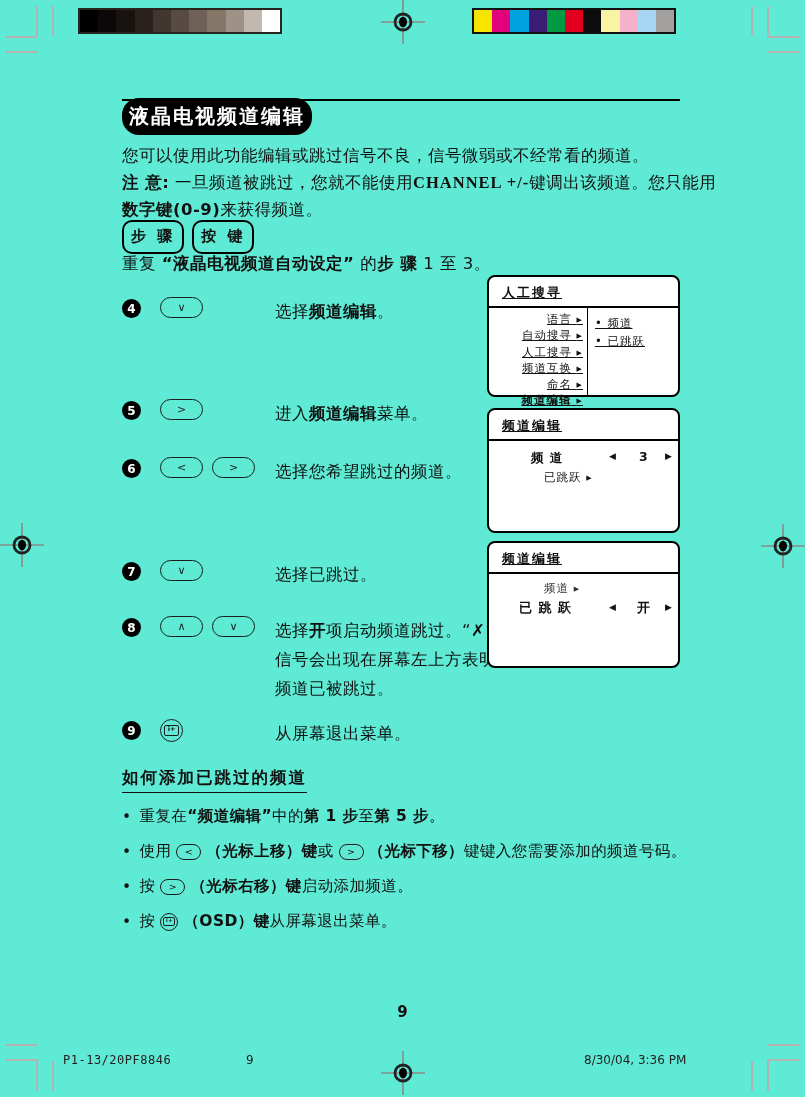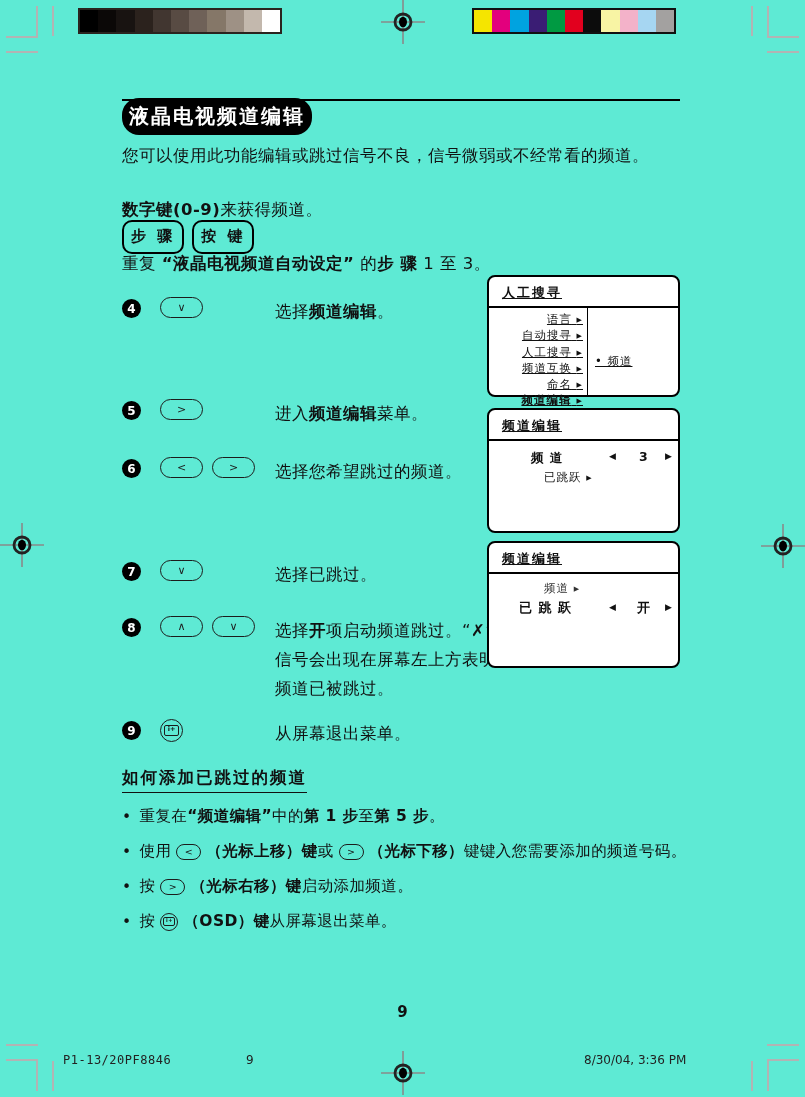--- a/index.html
+++ b/index.html
@@ -35,21 +35,21 @@
   .step-text{font-size:16.5px;line-height:29px;width:228px;letter-spacing:0.5px;}
   
   .osd-box{position:absolute;left:487px;width:193px;border:2px solid #000;border-radius:8px;background:#fff;box-sizing:border-box;text-decoration:underline;}
   .osd-title{font-size:13px;font-weight:bold;letter-spacing:2px;padding:7px 0 4px 13px;}
   .osd-sep{height:2px;background:#000;width:100%;}
   .menucols{position:relative;display:flex;border-radius:20px;}
   .menu-left{width:99px;box-sizing:border-box;padding:4px 4px 6px 0;border-right:1.6px solid #000;}
   .menu-left .mi{font-size:11.5px;line-height:15.3px;text-align:right;letter-spacing:1px;white-space:nowrap;}
   .menu-left .mi.b{font-weight:bold;}
   .menu-right{flex:1;padding:6px 0 0 7px;}
-  .menu-right .mi{font-size:11.5px;line-height:18px;letter-spacing:1px;margin-top:38px;}
+  .menu-right .mi{font-size:11.5px;line-height:18px;letter-spacing:1px;}
   .tri{font-size:7px;vertical-align:1px;}
   .selrow{position:absolute;font-size:12px;}
   
   .add-head{position:absolute;left:122px;top:767px;font-size:16.5px;font-weight:bold;letter-spacing:2px;
             border-bottom:1.8px solid #111;padding-bottom:3px;}
   .bullet{position:absolute;left:122px;font-size:15.5px;letter-spacing:0.4px;white-space:nowrap;display:flex;align-items:center;}
   .bullet .dot{margin-right:8px;}
   .oval{display:inline-flex;align-items:center;justify-content:center;width:25px;height:16px;
         border:1.4px solid #1c1c1c;border-radius:9px;font-size:9.5px;line-height:1;margin:0 5px;box-sizing:border-box;}
   .osd-icon.small{width:18px;height:18px;margin:0 5px;}
@@ -134,20 +134,23 @@
     </svg>
 
   <div class="titlebar-line"></div>
   <div class="title-box">
     <span>液晶电视频道编辑</span>
   </div>
 
   <div class="para" style="top:142px;">
     <span>您可以使用此功能编辑或跳过信号不良，信号微弱或不经常看的频道。</span>
   </div>
+  <div class="para" style="top:169px;">
+    <span class="b">注 意:</span><span> 一旦频道被跳过，您就不能使用</span><span class="serifkey">CHANNEL +/-</span><span>键调出该频道。您只能用</span>
+  </div>
   <div class="para" style="top:196px;">
     <span class="b">数字键(0-9)</span><span>来获得频道。</span>
   </div>
 
   <div class="para" style="top:220px;">
     <span class="legend-btn">步 骤</span><span class="legend-btn">按 键</span>
   </div>
   <div class="para" style="top:250px;">
     <span>重复 </span><span class="b">“液晶电视频道自动设定”</span><span> 的</span><span class="b">步 骤</span><span> 1 至 3。</span>
   </div>

